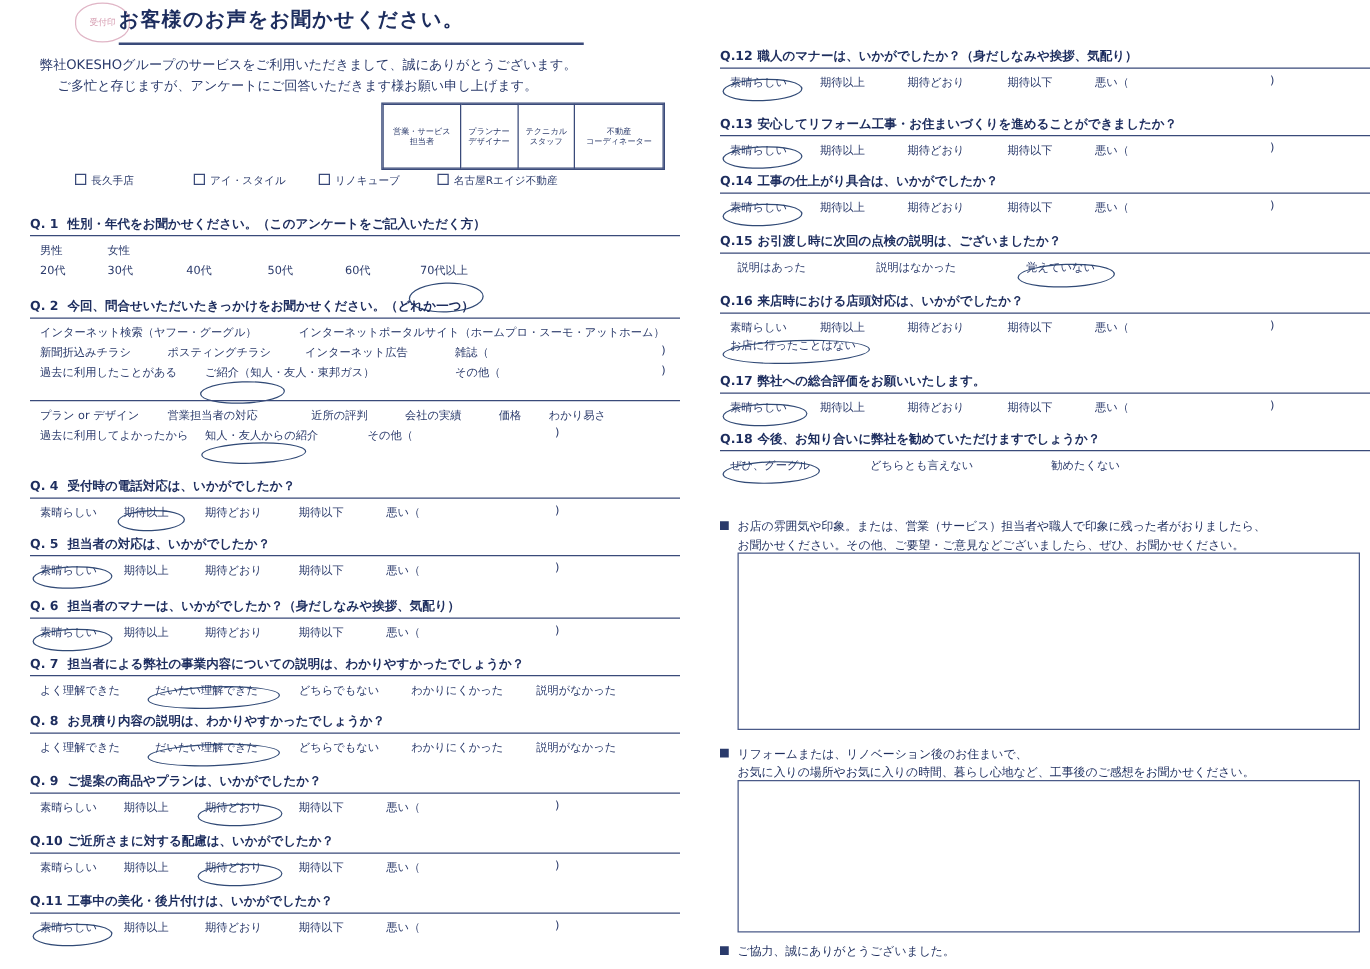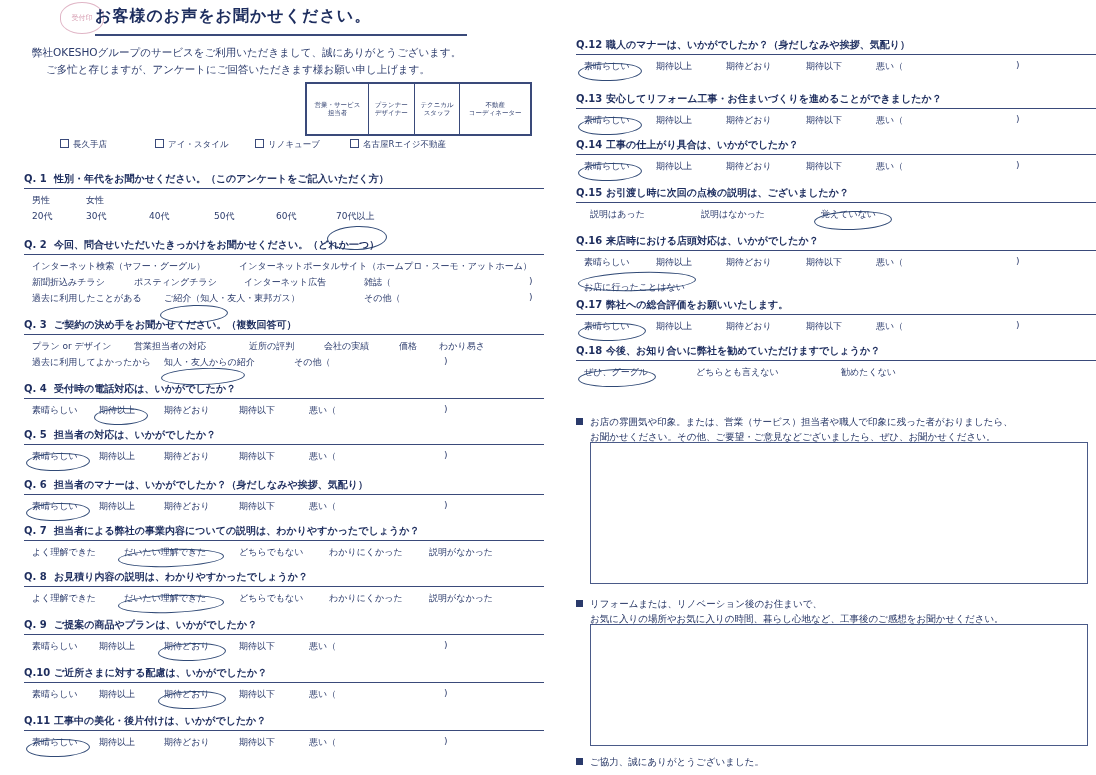--- a/index.html
+++ b/index.html
@@ -160,21 +160,20 @@
             <div class="opts" style="position: relative; height: 13px; margin-top: 3px;">
               <span class="opt" style="left: 8px;">過去に利用したことがある</span>
               <span class="opt" style="left: 140px;">ご紹介（知人・友人・東邦ガス）</span>
               <span class="opt" style="left: 340px;">その他（</span>
               <span class="opt" style="left: 505px;">)</span>
             </div>
             <div class="ring" style="left: 136px; top: 45px; width: 66px; height: 16px;"></div>
           </div>
         </div>
         <div class="q" style="top: 318px; left: 24px; position: absolute; width: 520px;">
-          <div class="qh"><span class="num">Q. 3</span><span>ご契約の決め手をお聞かせください。（複数回答可）</span></div>
           <div class="qline"></div>
           <div style="position: relative;">
             <div class="opts" style="position: relative; height: 13px; margin-top: 5px;">
               <span class="opt" style="left: 8px;">プラン or デザイン</span>
               <span class="opt" style="left: 110px;">営業担当者の対応</span>
               <span class="opt" style="left: 225px;">近所の評判</span>
               <span class="opt" style="left: 300px;">会社の実績</span>
               <span class="opt" style="left: 375px;">価格</span>
               <span class="opt" style="left: 415px;">わかり易さ</span>
             </div>
@@ -372,21 +371,21 @@
           <div class="qline"></div>
           <div style="position: relative;">
             <div class="opts" style="position: relative; height: 13px; margin-top: 5px;">
               <span class="opt" style="left: 8px;">素晴らしい</span>
               <span class="opt" style="left: 80px;">期待以上</span>
               <span class="opt" style="left: 150px;">期待どおり</span>
               <span class="opt" style="left: 230px;">期待以下</span>
               <span class="opt" style="left: 300px;">悪い（</span>
               <span class="opt" style="left: 440px;">)</span>
             </div>
-            <div class="opts" style="position: relative; height: 13px; margin-top: 12px;">
+            <div class="opts" style="position: relative; height: 13px; margin-top: 1px;">
               <span class="opt" style="left: 8px;">お店に行ったことはない</span>
             </div>
             <div class="ring" style="left: 2px; top: 16px; width: 116px; height: 17px;"></div>
           </div>
         </div>
         <div class="q" style="top: 298px; left: 20px; position: absolute; width: 520px;">
           <div class="qh"><span class="num">Q.17</span><span>弊社への総合評価をお願いいたします。</span></div>
           <div class="qline"></div>
           <div style="position: relative;">
             <div class="opts" style="position: relative; height: 13px; margin-top: 5px;">

